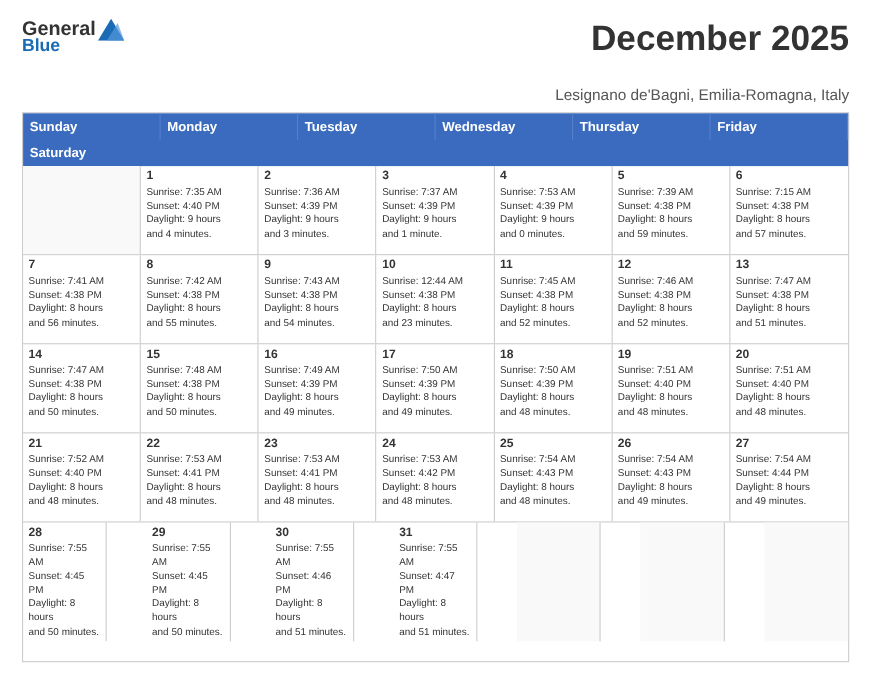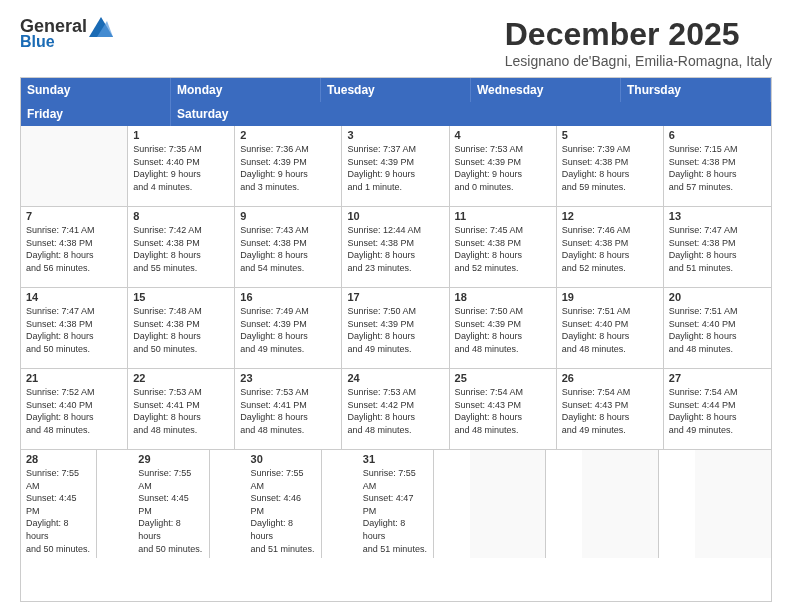--- a/index.html
+++ b/index.html
@@ -42,38 +42,39 @@
       font-weight: bold;
       color: #1a6bb5;
     }
     .logo-icon {
       width: 24px;
       height: 20px;
       margin-left: 2px;
       display: inline-block;
     }
     .title-section {
-      text-align: left;
+      text-align: right;
     }
     .month-title {
       font-size: 32px;
       font-weight: bold;
       color: #333;
     }
     .subtitle {
       font-size: 14px;
       color: #555;
+      margin-top: 25px;
     }
     .calendar {
       flex: 1;
       border: 1px solid #ccc;
     }
     .cal-header-row {
       display: grid;
-      grid-template-columns: repeat(5, 1fr);
+      grid-template-columns: repeat(6, 1fr);
       background: #3a6bbf;
     }
     .cal-header-cell {
       color: #fff;
       font-weight: bold;
       font-size: 12px;
       padding: 5px 6px;
       text-align: left;
       border-right: 1px solid #5580cc;
     }

